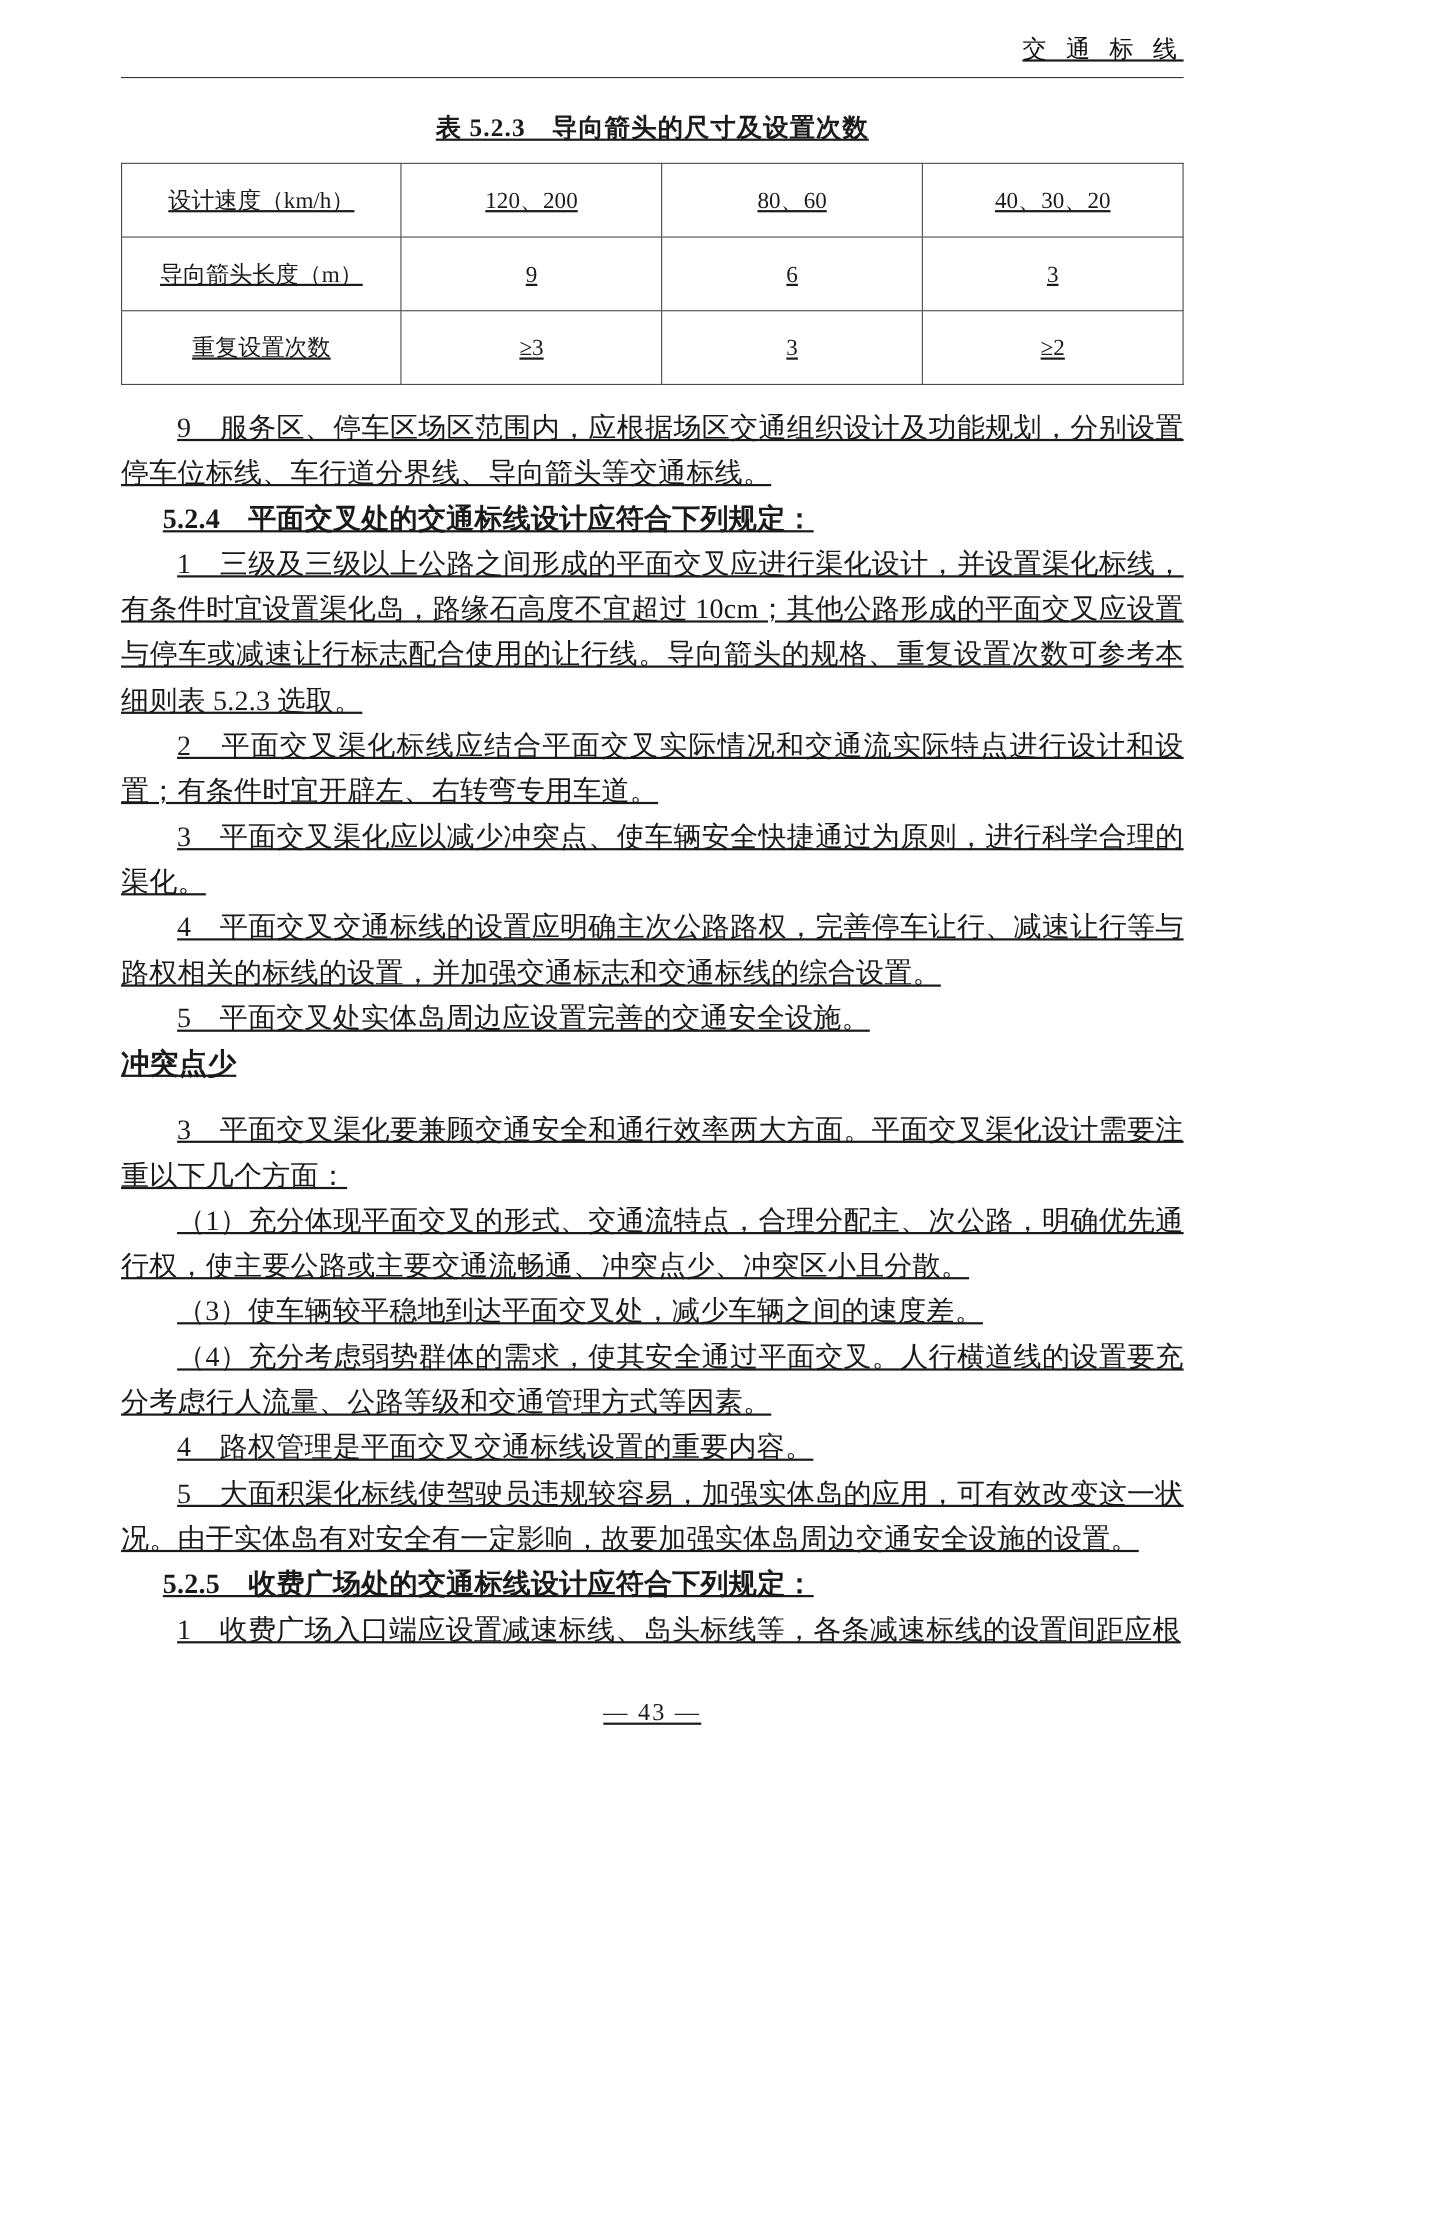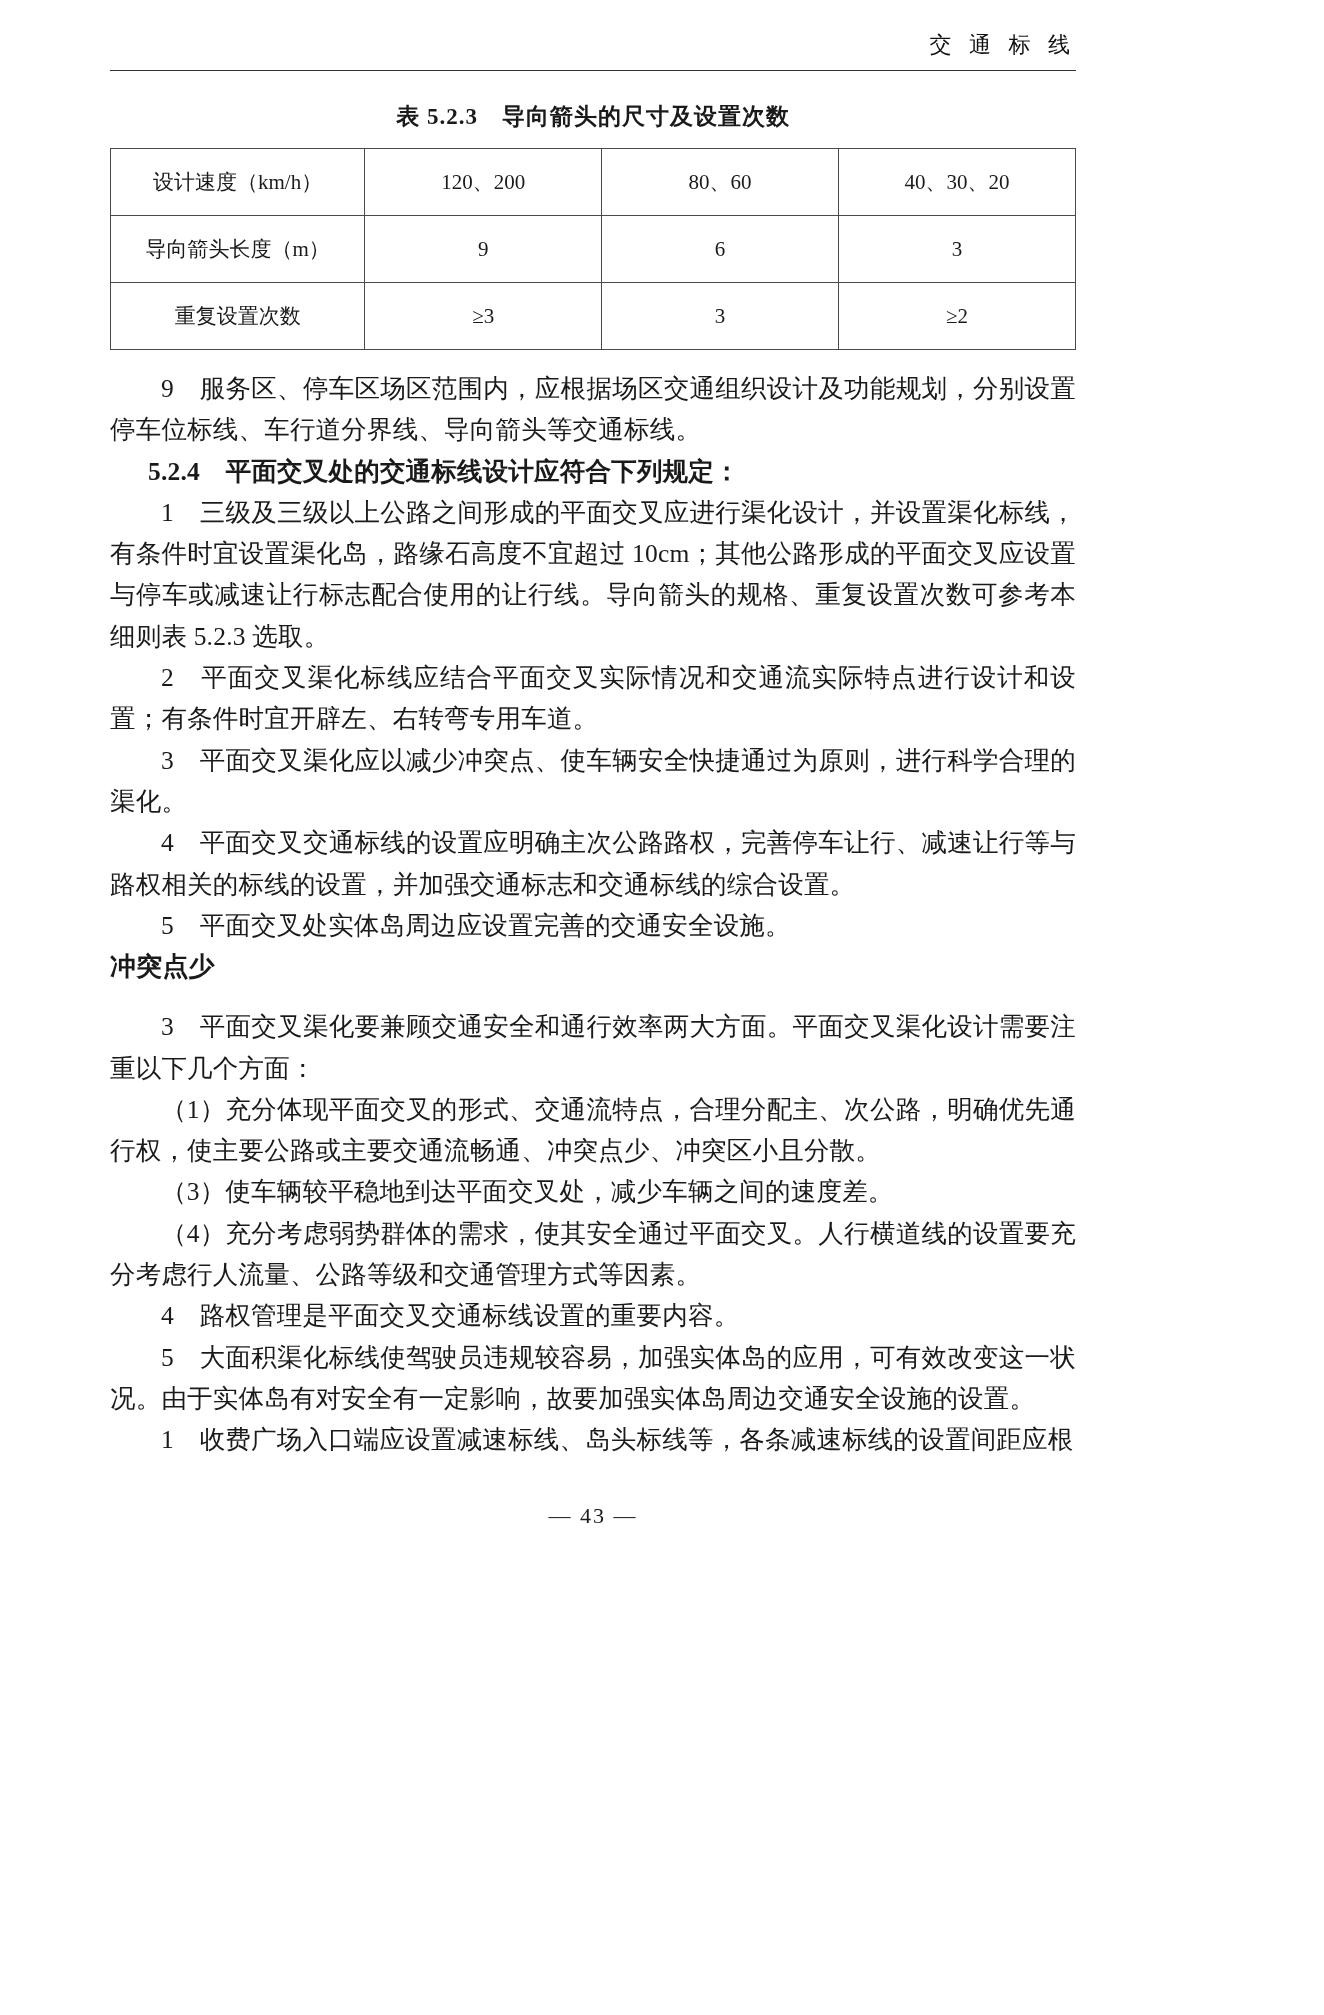--- a/index.html
+++ b/index.html
@@ -12,20 +12,21 @@
     min-height: 2015px;
     font-family: "Liberation Serif", "DejaVu Serif", serif;
     color: #1a1a1a;
   }
   .page {
     position: relative;
     width: 1186px;
     min-height: 2015px;
     box-sizing: border-box;
     padding: 30px 110px 0 110px;
+    text-decoration: underline;
   }
   
   .page-header {
     text-align: right;
     font-size: 22px;
     letter-spacing: 6px;
     color: #111;
     padding-bottom: 10px;
   }
   .header-rule {
@@ -135,17 +136,18 @@
 
   <p class="section-title gap-top-lg">冲突点少</p>
 
   <p class="indent2 gap-top-md">3　平面交叉渠化要兼顾交通安全和通行效率两大方面。平面交叉渠化设计需要注重以下几个方面：</p>
   <p class="indent2">（1）充分体现平面交叉的形式、交通流特点，合理分配主、次公路，明确优先通行权，使主要公路或主要交通流畅通、冲突点少、冲突区小且分散。</p>
   <p class="indent2">（3）使车辆较平稳地到达平面交叉处，减少车辆之间的速度差。</p>
   <p class="indent2">（4）充分考虑弱势群体的需求，使其安全通过平面交叉。人行横道线的设置要充分考虑行人流量、公路等级和交通管理方式等因素。</p>
   <p class="indent2">4　路权管理是平面交叉交通标线设置的重要内容。</p>
   <p class="indent2">5　大面积渠化标线使驾驶员违规较容易，加强实体岛的应用，可有效改变这一状况。由于实体岛有对安全有一定影响，故要加强实体岛周边交通安全设施的设置。</p>
 
+  <p class="clause-head gap-top-lg">5.2.5　收费广场处的交通标线设计应符合下列规定：</p>
   <p class="indent2">1　收费广场入口端应设置减速标线、岛头标线等，各条减速标线的设置间距应根</p>
 
   <div class="footer">— 43 —</div>
 
 </div>
 
 </body></html>

